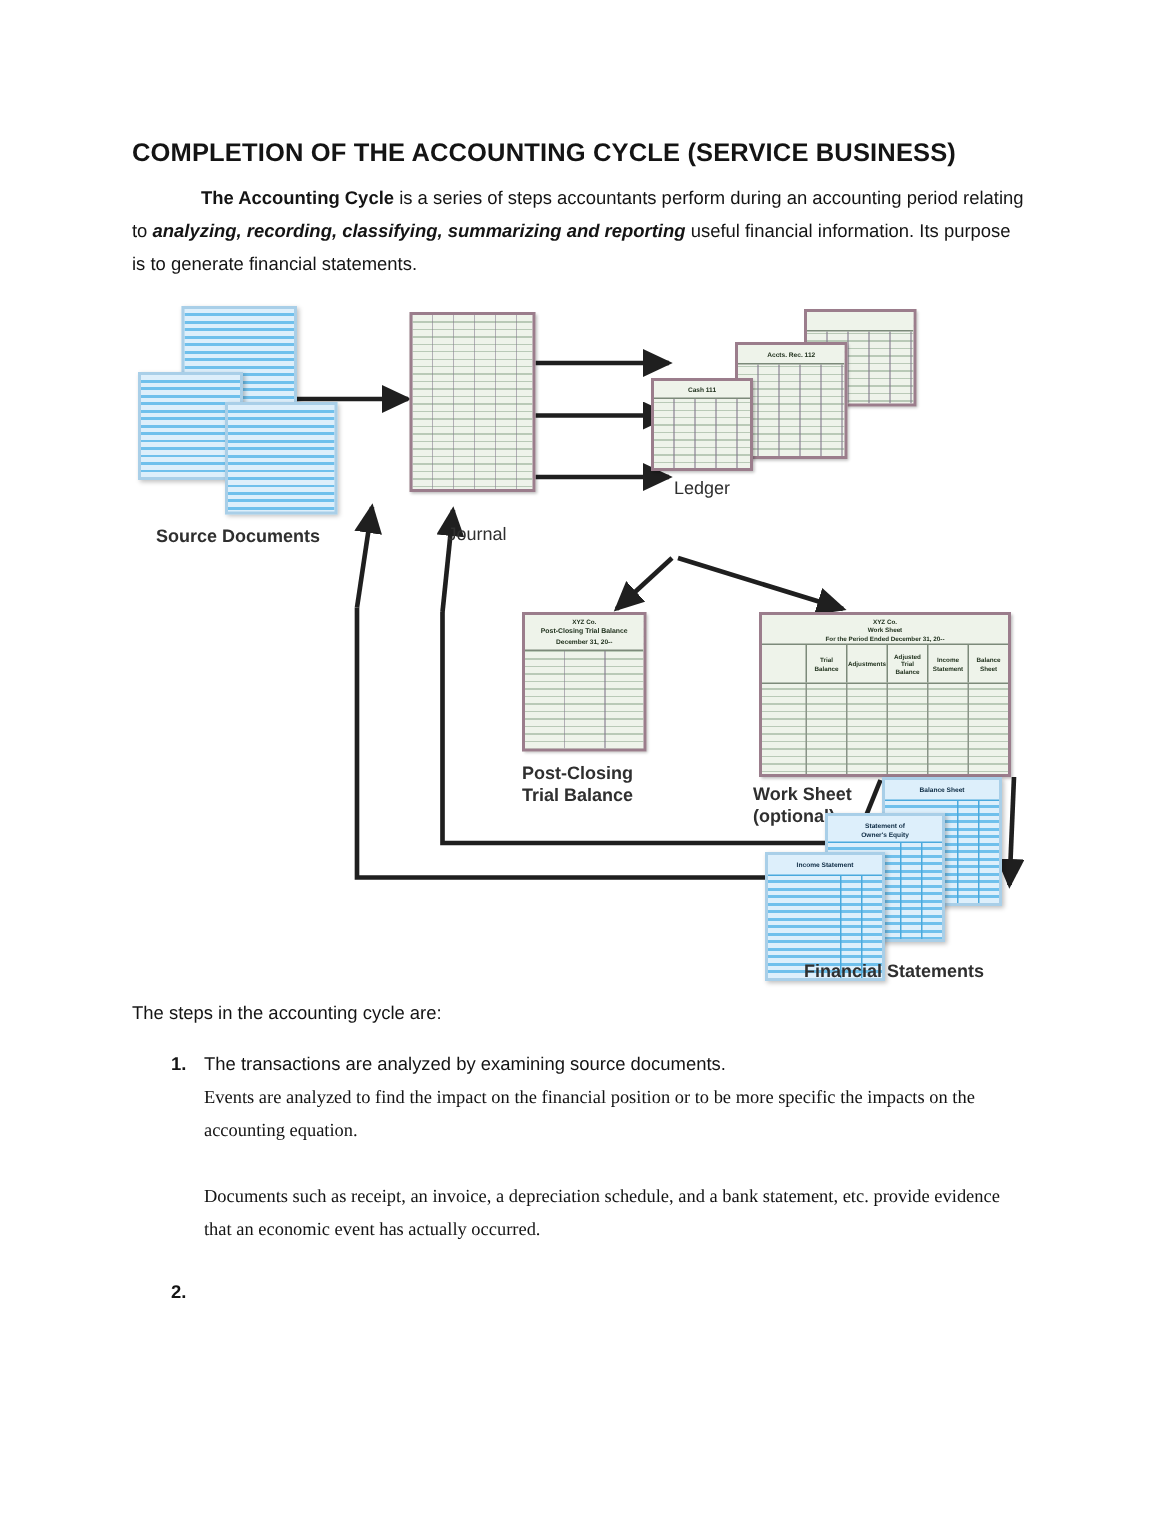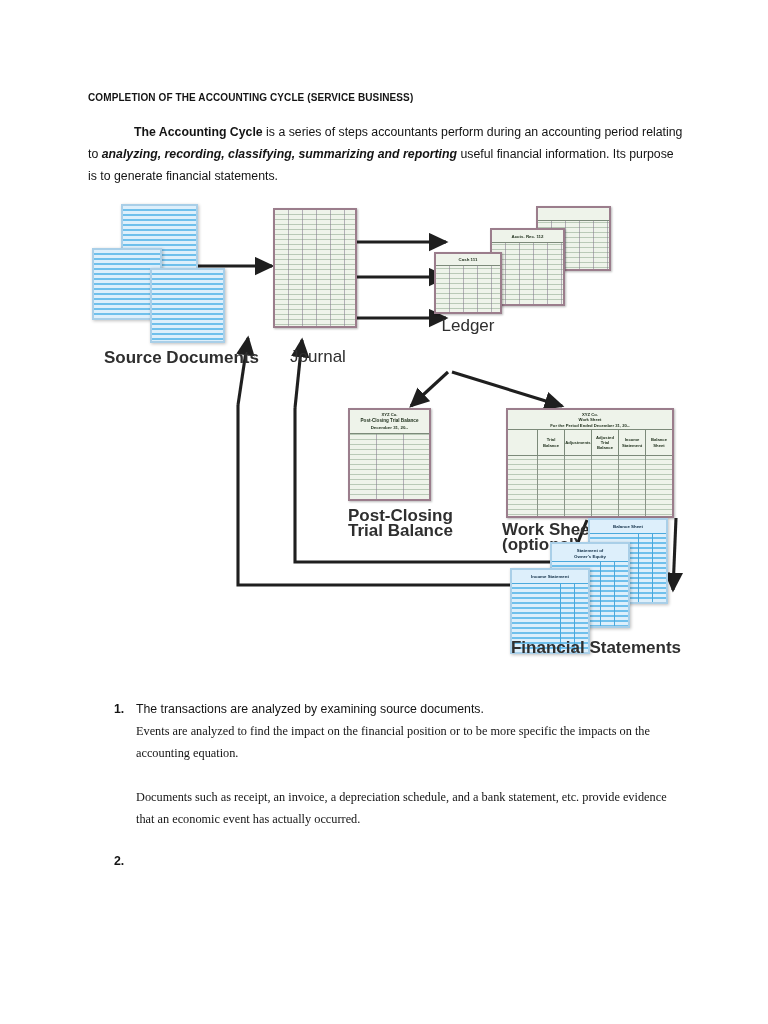--- a/index.html
+++ b/index.html
@@ -15,21 +15,21 @@
     color: #1a1a1a;
     overflow: hidden;
   }
 
   .page { position: absolute; inset: 0; }
 
   
   .doc-title {
     position: absolute;
     left: 88px; top: 92px; width: 600px;
-    font-size: 10px; font-weight: bold;
+    font-size: 17px; font-weight: bold;
     letter-spacing: .1px;
     color: #141414;
   }
   .intro {
     position: absolute;
     left: 88px; top: 121px; width: 596px;
     font-size: 12.3px; line-height: 22px; color: #141414;
   }
   .intro .indent { display: inline-block; width: 46px; }
   .intro b { font-weight: bold; }
@@ -132,21 +132,21 @@
   }
   .hdrband {
     position: absolute; left: 0; right: 0;
     background: #eef3ea;
     z-index: 2;
     border-bottom: 1px solid #7c8a7a;
   }
 
   .caption {
     position: absolute;
-    font-size: 17px;
+    font-size: 12px;
     color: #2f2f2f;
     white-space: pre-line;
     line-height: 15px;
   }
   .caption.bold { font-weight: bold; }
 </style>
 </head>
 <body>
 
 <div class="page">
@@ -300,20 +300,21 @@
         <i style="left:48px;"></i>
           <i style="left:62px;"></i>
       </div>
       <div class="titlebar" style="height:14px; line-height:14px; font-size:4.4px;">Income Statement</div>
     </div>
 
     <div class="caption bold" style="left:416px; top:450px; width:180px; text-align:center;">Financial Statements</div>
 
   </div>
 
+  <div class="steps-lead">The steps in the accounting cycle are:</div>
 
   <div class="steps">
 
     <div class="step">
       <span class="num">1.</span>
       <span class="head">The transactions are analyzed by examining source documents.</span>
       <span class="body">Events are analyzed to find the impact on the financial position or to be more specific the impacts on the accounting equation.</span>
       <span class="body gap">Documents such as receipt, an invoice, a depreciation schedule, and a bank statement, etc. provide evidence that an economic event has actually occurred.</span>
     </div>
 

